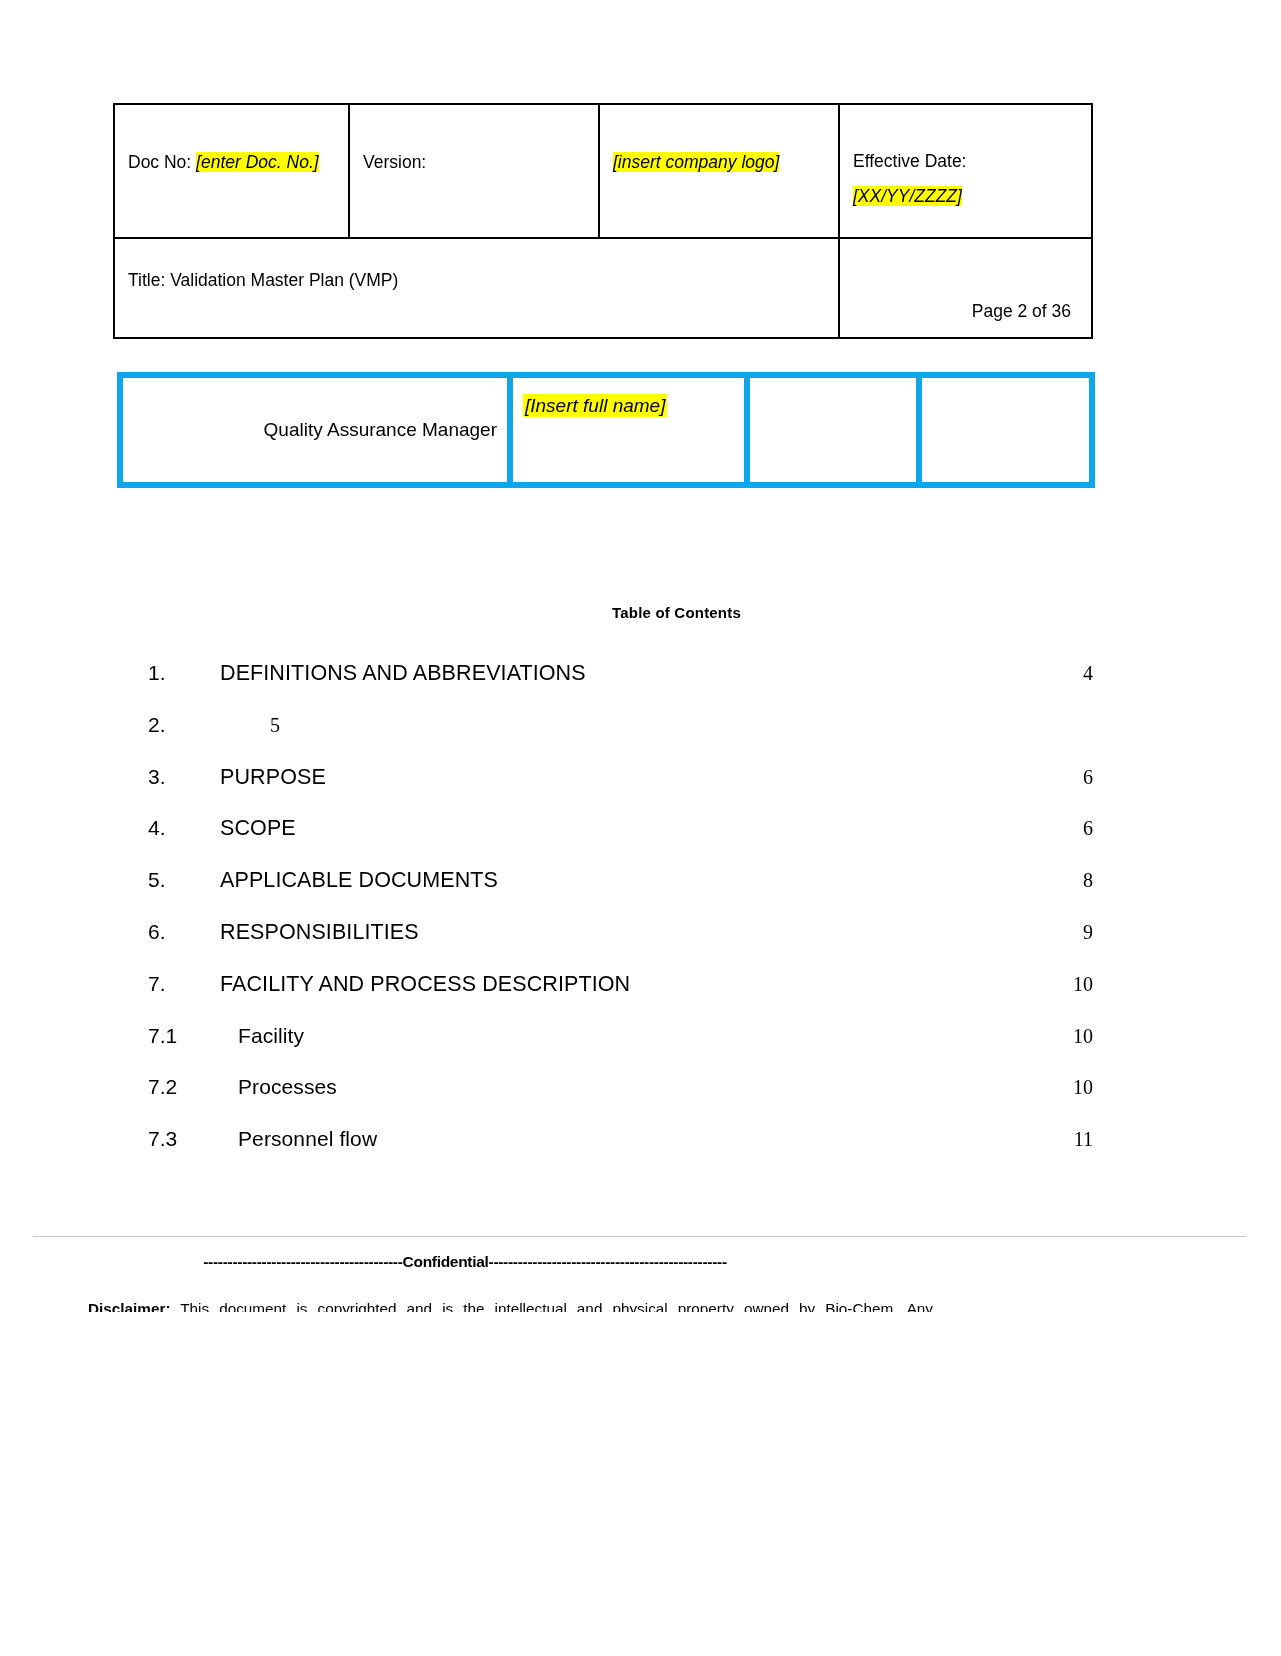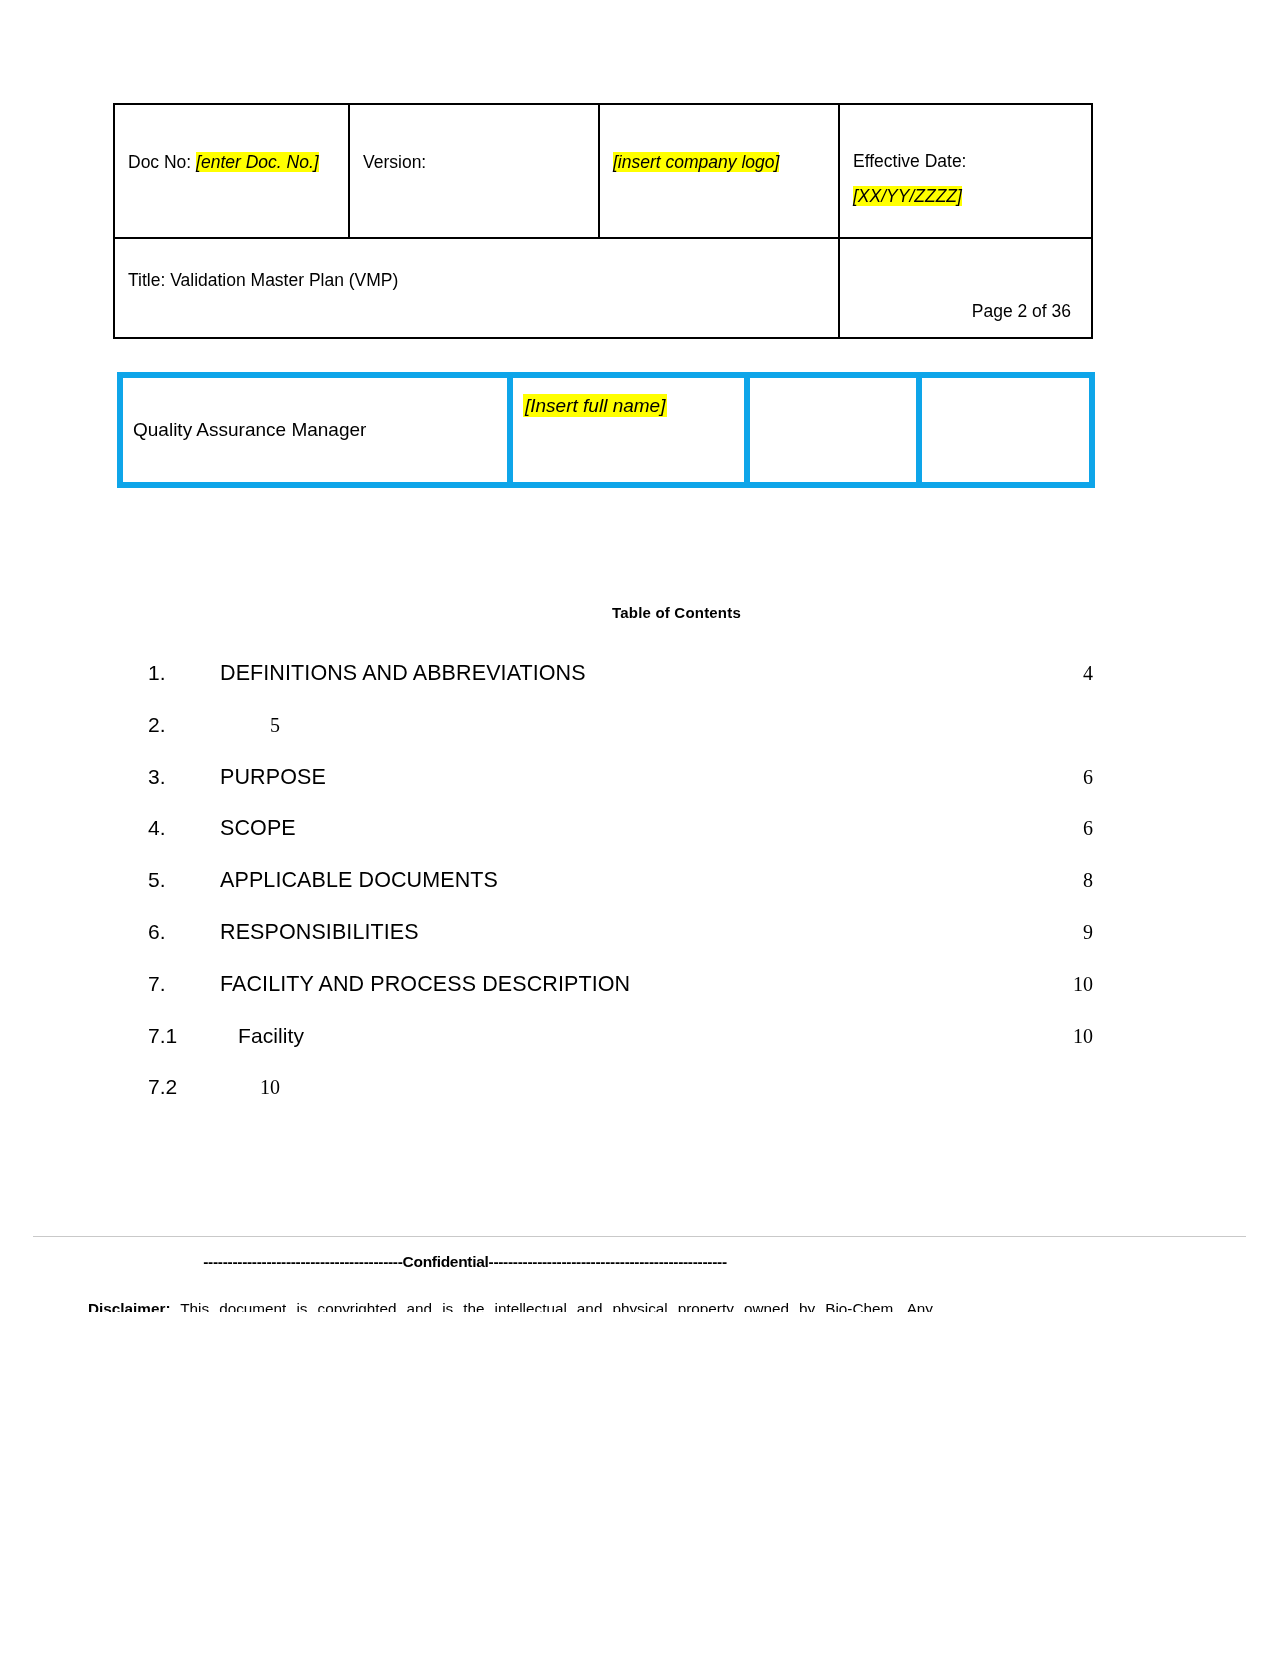--- a/index.html
+++ b/index.html
@@ -77,21 +77,21 @@
     table-layout: fixed;
   }
   .sig-table td {
     border: 6px solid #0ea5e9;
     height: 88px;
     vertical-align: middle;
     font-size: 19px;
     padding: 6px 10px;
   }
   .sig-role {
-    text-align: left;
+    text-align: right;
     font-size: 20px;
     margin-top: 14px;
   }
   .sig-name {
     vertical-align: top !important;
     padding-top: 10px !important;
     text-align: left;
   }
   .sig-name .hl {
     line-height: 1.85;
@@ -297,21 +297,27 @@
         <span class="toc-label">FACILITY AND PROCESS DESCRIPTION</span>
         <span class="toc-page">10</span>
       </div>
       <div class="toc-row">
         <span class="toc-num sub">7.1</span>
         <span class="toc-label sub">Facility</span>
         <span class="toc-page">10</span>
       </div>
       <div class="toc-row">
         <span class="toc-num sub">7.2</span>
+        <span class="toc-label sub">Processes</span>
         <span class="toc-page">10</span>
+      </div>
+      <div class="toc-row">
+        <span class="toc-num sub">7.3</span>
+        <span class="toc-label sub">Personnel flow</span>
+        <span class="toc-page">11</span>
       </div>
     </div>
 
   <div class="footer-rule"></div>
 
   <div class="confidential-line">-----------------------------------------Confidential-------------------------------------------------</div>
 
   <div class="disclaimer"><b>Disclaimer:</b><span> This document is copyrighted and is the intellectual and physical property owned by Bio-Chem. Any infringement may result in a civil lawsuit for damages and/or a criminal procedure in a Court of Law. To the fullest extent permitted by law, in no event will Bio-Chem be liable for any loss or damage of any kind whatsoever, including without limitation economic loss, loss of income, profits or goodwill, direct or indirect, incidental, consequential, exemplary, punitive, general or special damages and public health in connection with or as a result of using this document. For further details, please refer to the license agreement.</span></div>
 
   <div class="logo">

